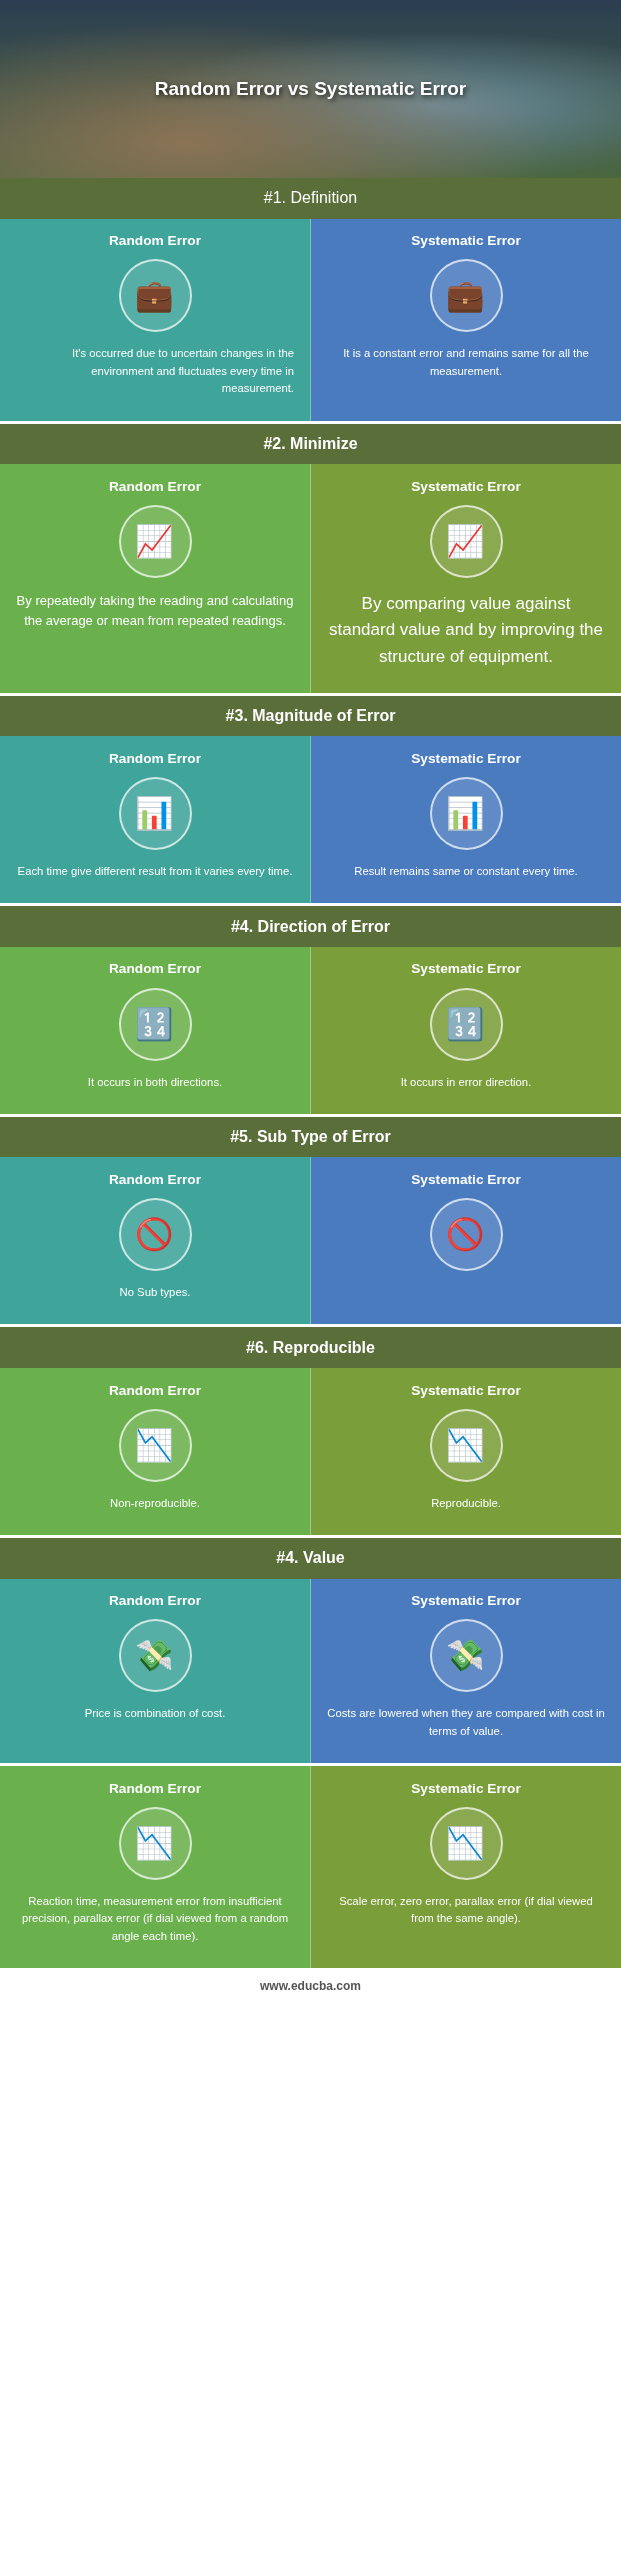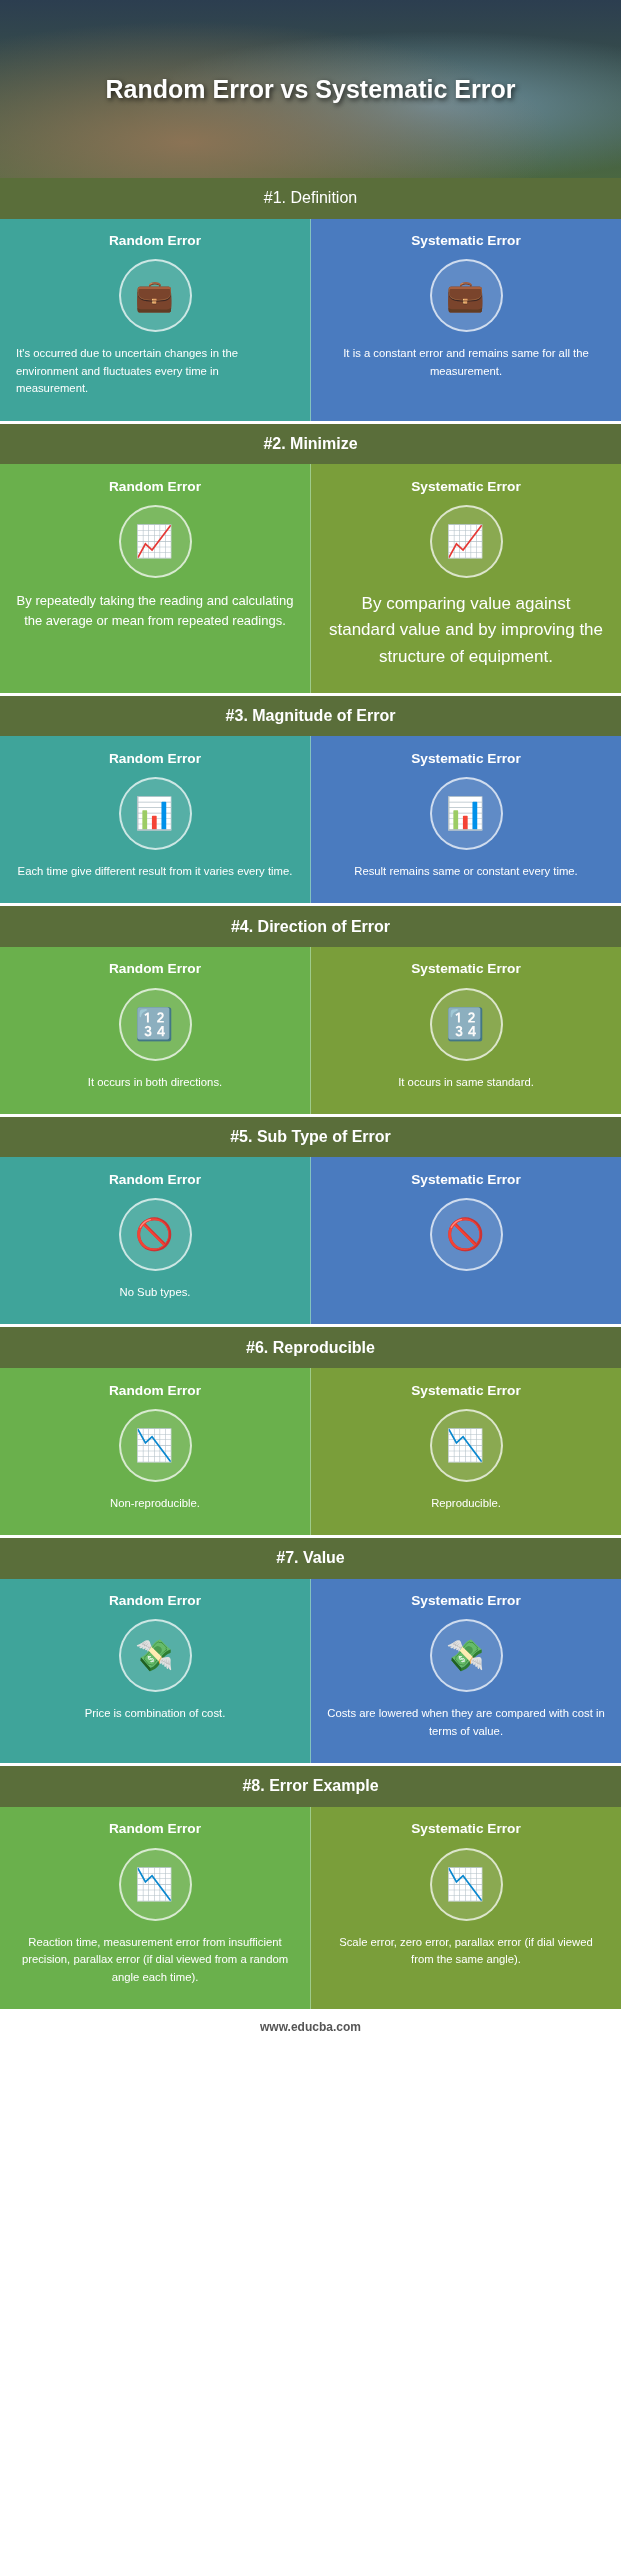--- a/index.html
+++ b/index.html
@@ -24,21 +24,21 @@
       content: '';
       position: absolute;
       inset: 0;
       background: rgba(0,0,0,0.35);
     }
     .header-title {
       position: relative;
       z-index: 1;
       color: #fff;
       text-align: center;
-      font-size: 25px;
+      font-size: 19px;
       font-weight: bold;
       line-height: 1.3;
       text-shadow: 1.6px 1.6px 4.9px rgba(0,0,0,0.7);
     }
 
     
     .footer {
       background: #fff;
       text-align: center;
       padding: 8px;
@@ -66,21 +66,21 @@
 Systematic Error</div>
 </div>
 
 <div id="sections-container">
     <div style="border-bottom: 3.2px solid rgba(255, 255, 255, 0.4);">
       <div style="background: rgb(90, 110, 58); color: rgb(255, 255, 255); text-align: center; font-size: 16px; font-weight: normal; padding: 11.3px 8px;">#1. Definition</div>
       <div style="display: flex; width: 621px;">
         <div style="flex: 1 1 0%; display: flex; flex-direction: column; align-items: center; padding: 14.6px 16px 22.6px; background: rgb(63, 164, 154); border-right: 1.6px solid rgba(255, 255, 255, 0.35);">
           <div style="color: rgb(255, 255, 255); font-size: 13.7px; font-weight: bold; margin-bottom: 11.3px;">Random Error</div>
           <div style="width: 73px; height: 73px; border-radius: 50%; border: 2.4px solid rgba(255, 255, 255, 0.7); display: flex; align-items: center; justify-content: center; margin-bottom: 13px; font-size: 31px; background: rgba(255, 255, 255, 0.12);">💼</div>
-          <div style="color: rgb(255, 255, 255); font-size: 11.3px; text-align: left; line-height: 1.55;">It's occurred due to uncertain changes in the environment and fluctuates every time in measurement.</div>
+          <div style="color: rgb(255, 255, 255); font-size: 11.3px; text-align: right; line-height: 1.55;">It's occurred due to uncertain changes in the environment and fluctuates every time in measurement.</div>
         </div>
         <div style="flex: 1 1 0%; display: flex; flex-direction: column; align-items: center; padding: 14.6px 16px 22.6px; background: rgb(74, 123, 191);">
           <div style="color: rgb(255, 255, 255); font-size: 13.7px; font-weight: bold; margin-bottom: 11.3px;">Systematic Error</div>
           <div style="width: 73px; height: 73px; border-radius: 50%; border: 2.4px solid rgba(255, 255, 255, 0.7); display: flex; align-items: center; justify-content: center; margin-bottom: 13px; font-size: 31px; background: rgba(255, 255, 255, 0.12);">💼</div>
           <div style="color: rgb(255, 255, 255); font-size: 11.3px; text-align: center; line-height: 1.55;">It is a constant error and remains same for all the measurement.</div>
         </div>
       </div>
     </div>
     <div style="border-bottom: 3.2px solid rgba(255, 255, 255, 0.4);">
       <div style="background: rgb(90, 110, 58); color: rgb(255, 255, 255); text-align: center; font-size: 16px; font-weight: bold; padding: 11.3px 8px;">#2. Minimize</div>
@@ -116,21 +116,21 @@
       <div style="background: rgb(90, 110, 58); color: rgb(255, 255, 255); text-align: center; font-size: 16px; font-weight: bold; padding: 11.3px 8px;">#4. Direction of Error</div>
       <div style="display: flex; width: 621px;">
         <div style="flex: 1 1 0%; display: flex; flex-direction: column; align-items: center; padding: 14.6px 16px 22.6px; background: rgb(106, 176, 76); border-right: 1.6px solid rgba(255, 255, 255, 0.35);">
           <div style="color: rgb(255, 255, 255); font-size: 13.7px; font-weight: bold; margin-bottom: 11.3px;">Random Error</div>
           <div style="width: 73px; height: 73px; border-radius: 50%; border: 2.4px solid rgba(255, 255, 255, 0.7); display: flex; align-items: center; justify-content: center; margin-bottom: 13px; font-size: 31px; background: rgba(255, 255, 255, 0.12);">🔢</div>
           <div style="color: rgb(255, 255, 255); font-size: 11.3px; text-align: center; line-height: 1.55;">It occurs in both directions.</div>
         </div>
         <div style="flex: 1 1 0%; display: flex; flex-direction: column; align-items: center; padding: 14.6px 16px 22.6px; background: rgb(122, 158, 58);">
           <div style="color: rgb(255, 255, 255); font-size: 13.7px; font-weight: bold; margin-bottom: 11.3px;">Systematic Error</div>
           <div style="width: 73px; height: 73px; border-radius: 50%; border: 2.4px solid rgba(255, 255, 255, 0.7); display: flex; align-items: center; justify-content: center; margin-bottom: 13px; font-size: 31px; background: rgba(255, 255, 255, 0.12);">🔢</div>
-          <div style="color: rgb(255, 255, 255); font-size: 11.3px; text-align: center; line-height: 1.55;">It occurs in same standard.</div>
+          <div style="color: rgb(255, 255, 255); font-size: 11.3px; text-align: center; line-height: 1.55;">It occurs in error direction.</div>
         </div>
       </div>
     </div>
     <div style="border-bottom: 3.2px solid rgba(255, 255, 255, 0.4);">
       <div style="background: rgb(90, 110, 58); color: rgb(255, 255, 255); text-align: center; font-size: 16px; font-weight: bold; padding: 11.3px 8px;">#5. Sub Type of Error</div>
       <div style="display: flex; width: 621px;">
         <div style="flex: 1 1 0%; display: flex; flex-direction: column; align-items: center; padding: 14.6px 16px 22.6px; background: rgb(63, 164, 154); border-right: 1.6px solid rgba(255, 255, 255, 0.35);">
           <div style="color: rgb(255, 255, 255); font-size: 13.7px; font-weight: bold; margin-bottom: 11.3px;">Random Error</div>
           <div style="width: 73px; height: 73px; border-radius: 50%; border: 2.4px solid rgba(255, 255, 255, 0.7); display: flex; align-items: center; justify-content: center; margin-bottom: 13px; font-size: 31px; background: rgba(255, 255, 255, 0.12);">🚫</div>
           <div style="color: rgb(255, 255, 255); font-size: 11.3px; text-align: center; line-height: 1.55;">No Sub types.</div>
@@ -150,36 +150,35 @@
           <div style="color: rgb(255, 255, 255); font-size: 11.3px; text-align: center; line-height: 1.55;">Non-reproducible.</div>
         </div>
         <div style="flex: 1 1 0%; display: flex; flex-direction: column; align-items: center; padding: 14.6px 16px 22.6px; background: rgb(122, 158, 58);">
           <div style="color: rgb(255, 255, 255); font-size: 13.7px; font-weight: bold; margin-bottom: 11.3px;">Systematic Error</div>
           <div style="width: 73px; height: 73px; border-radius: 50%; border: 2.4px solid rgba(255, 255, 255, 0.7); display: flex; align-items: center; justify-content: center; margin-bottom: 13px; font-size: 31px; background: rgba(255, 255, 255, 0.12);">📉</div>
           <div style="color: rgb(255, 255, 255); font-size: 11.3px; text-align: center; line-height: 1.55;">Reproducible.</div>
         </div>
       </div>
     </div>
     <div style="border-bottom: 3.2px solid rgba(255, 255, 255, 0.4);">
-      <div style="background: rgb(90, 110, 58); color: rgb(255, 255, 255); text-align: center; font-size: 16px; font-weight: bold; padding: 11.3px 8px;">#7. Value</div>
+      <div style="background: rgb(90, 110, 58); color: rgb(255, 255, 255); text-align: center; font-size: 16px; font-weight: bold; padding: 11.3px 8px;">#4. Value</div>
       <div style="display: flex; width: 621px;">
         <div style="flex: 1 1 0%; display: flex; flex-direction: column; align-items: center; padding: 14.6px 16px 22.6px; background: rgb(63, 164, 154); border-right: 1.6px solid rgba(255, 255, 255, 0.35);">
           <div style="color: rgb(255, 255, 255); font-size: 13.7px; font-weight: bold; margin-bottom: 11.3px;">Random Error</div>
           <div style="width: 73px; height: 73px; border-radius: 50%; border: 2.4px solid rgba(255, 255, 255, 0.7); display: flex; align-items: center; justify-content: center; margin-bottom: 13px; font-size: 31px; background: rgba(255, 255, 255, 0.12);">💸</div>
           <div style="color: rgb(255, 255, 255); font-size: 11.3px; text-align: center; line-height: 1.55;">Price is combination of cost.</div>
         </div>
         <div style="flex: 1 1 0%; display: flex; flex-direction: column; align-items: center; padding: 14.6px 16px 22.6px; background: rgb(74, 123, 191);">
           <div style="color: rgb(255, 255, 255); font-size: 13.7px; font-weight: bold; margin-bottom: 11.3px;">Systematic Error</div>
           <div style="width: 73px; height: 73px; border-radius: 50%; border: 2.4px solid rgba(255, 255, 255, 0.7); display: flex; align-items: center; justify-content: center; margin-bottom: 13px; font-size: 31px; background: rgba(255, 255, 255, 0.12);">💸</div>
           <div style="color: rgb(255, 255, 255); font-size: 11.3px; text-align: center; line-height: 1.55;">Costs are lowered when they are compared with cost in terms of value.</div>
         </div>
       </div>
     </div>
     <div style="border-bottom: 3.2px solid rgba(255, 255, 255, 0.4);">
-      <div style="background: rgb(90, 110, 58); color: rgb(255, 255, 255); text-align: center; font-size: 16px; font-weight: bold; padding: 11.3px 8px;">#8. Error Example</div>
       <div style="display: flex; width: 621px;">
         <div style="flex: 1 1 0%; display: flex; flex-direction: column; align-items: center; padding: 14.6px 16px 22.6px; background: rgb(106, 176, 76); border-right: 1.6px solid rgba(255, 255, 255, 0.35);">
           <div style="color: rgb(255, 255, 255); font-size: 13.7px; font-weight: bold; margin-bottom: 11.3px;">Random Error</div>
           <div style="width: 73px; height: 73px; border-radius: 50%; border: 2.4px solid rgba(255, 255, 255, 0.7); display: flex; align-items: center; justify-content: center; margin-bottom: 13px; font-size: 31px; background: rgba(255, 255, 255, 0.12);">📉</div>
           <div style="color: rgb(255, 255, 255); font-size: 11.3px; text-align: center; line-height: 1.55;">Reaction time, measurement error from insufficient precision, parallax error (if dial viewed from a random angle each time).</div>
         </div>
         <div style="flex: 1 1 0%; display: flex; flex-direction: column; align-items: center; padding: 14.6px 16px 22.6px; background: rgb(122, 158, 58);">
           <div style="color: rgb(255, 255, 255); font-size: 13.7px; font-weight: bold; margin-bottom: 11.3px;">Systematic Error</div>
           <div style="width: 73px; height: 73px; border-radius: 50%; border: 2.4px solid rgba(255, 255, 255, 0.7); display: flex; align-items: center; justify-content: center; margin-bottom: 13px; font-size: 31px; background: rgba(255, 255, 255, 0.12);">📉</div>
           <div style="color: rgb(255, 255, 255); font-size: 11.3px; text-align: center; line-height: 1.55;">Scale error, zero error, parallax error (if dial viewed from the same angle).</div>

